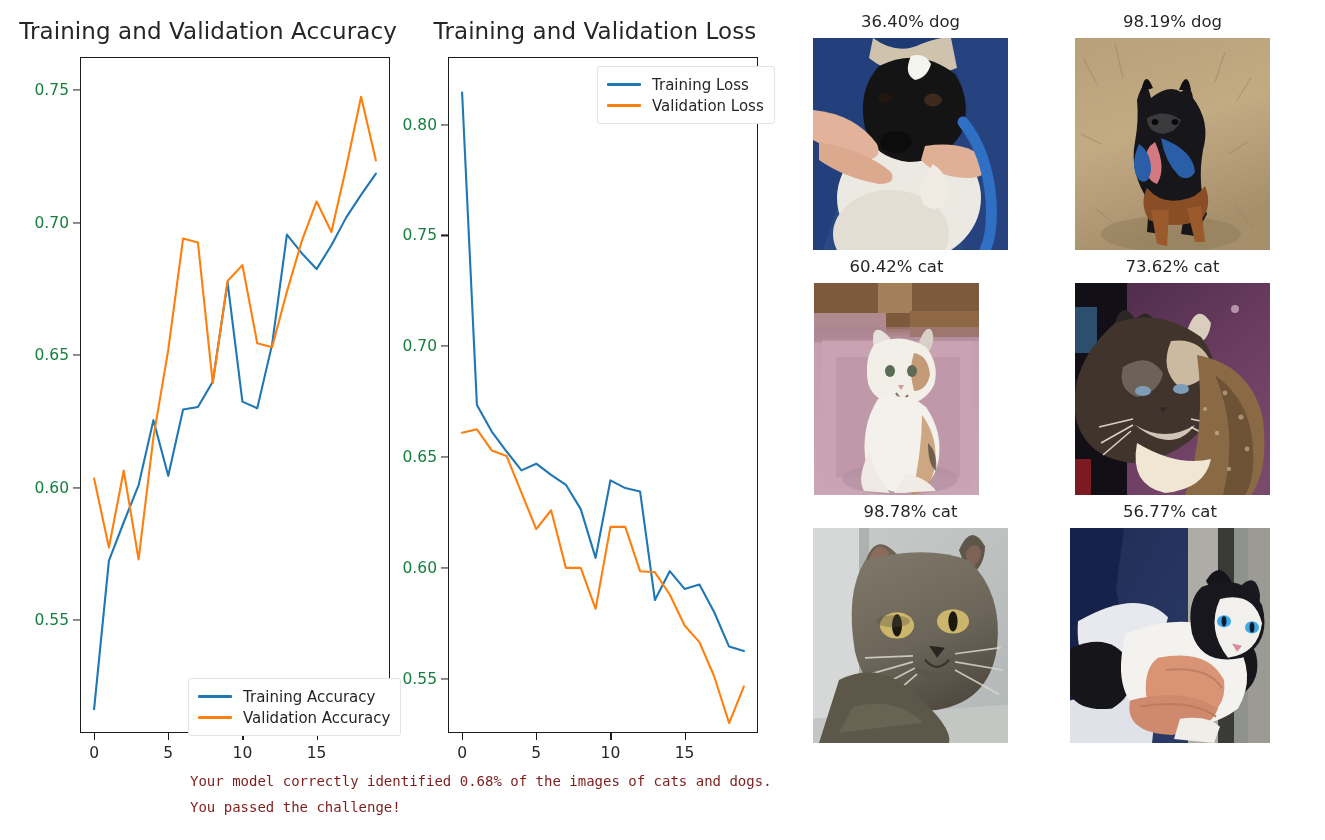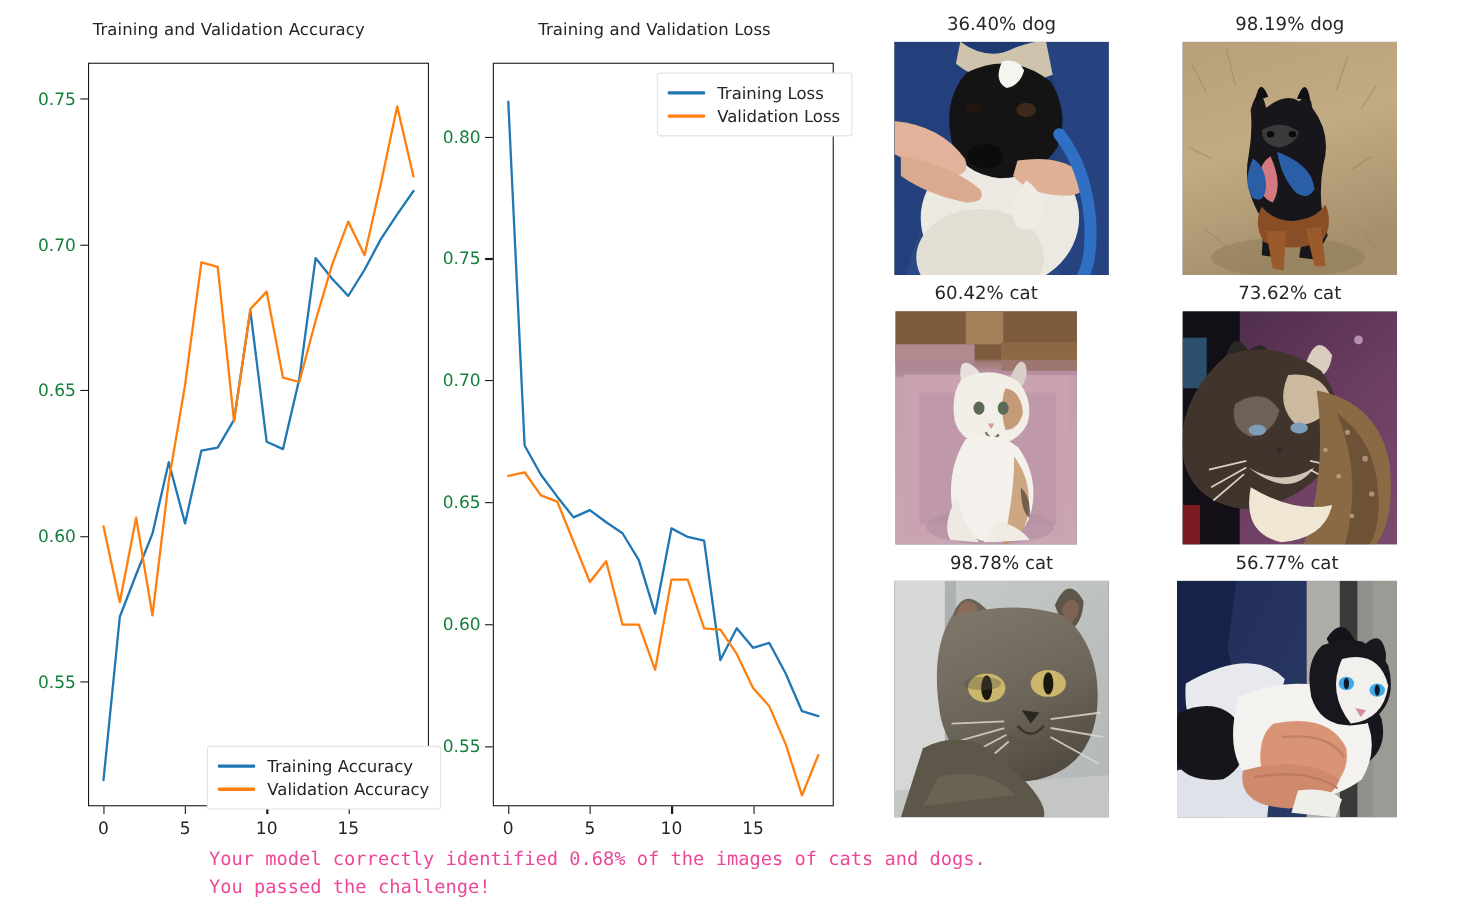--- a/index.html
+++ b/index.html
@@ -20,21 +20,21 @@
   
   .chart-panel { position: absolute; }
   #acc-panel { left: 0px;   top: 18px; width: 410px; height: 752px; }
   #loss-panel{ left: 400px; top: 18px; width: 390px; height: 752px; }
 
   .chart-title {
     position: absolute;
     top: 0px;
     width: 100%;
     text-align: center;
-    font-size: 15px;
+    font-size: 23px;
     color: #262626;
     letter-spacing: .1px;
     white-space: nowrap;
   }
   #acc-panel .chart-title  { left: 8px; width: 400px; }
   #loss-panel .chart-title { left: 0px; width: 390px; }
 
   .plot-frame {
     position: absolute;
     border: 1.1px solid #1a1a1a;
@@ -120,23 +120,23 @@
     background: #888;
   }
   .photo-img svg { display: block; }
 
   
   #footer-msg {
     position: absolute;
     left: 190px;
     top: 768px;
     font-family: "DejaVu Sans Mono", monospace;
-    font-size: 17px;
+    font-size: 14px;
     line-height: 26px;
-    color: #ec4899;
+    color: #7f1d1d;
     white-space: pre;
   }
 </style>
 </head>
 <body>
 
 <div class="page">
 
   <div class="chart-panel" id="acc-panel">
     <div class="chart-title">Training and Validation Accuracy</div>

